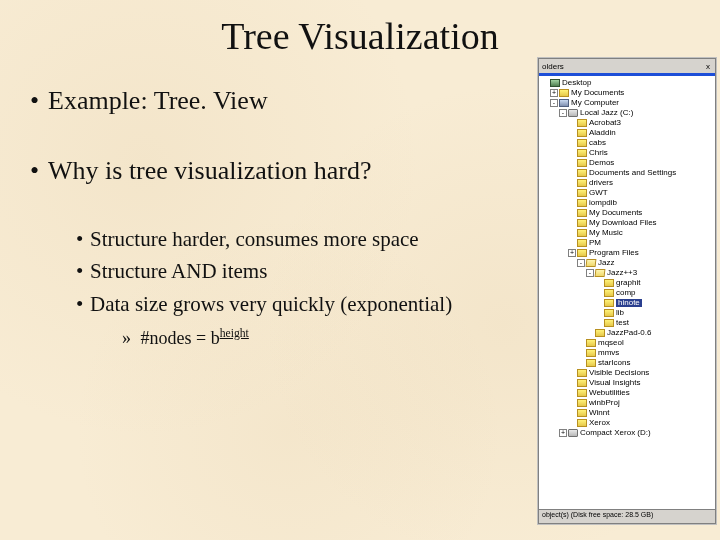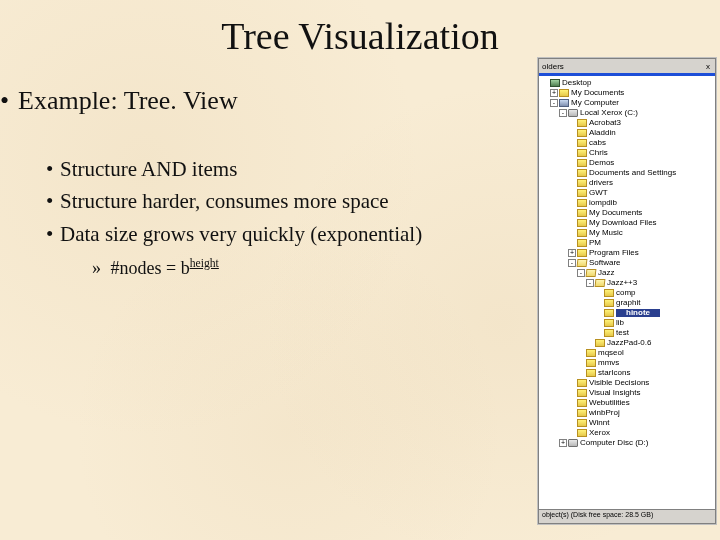--- a/index.html
+++ b/index.html
@@ -21,20 +21,21 @@
     inset: 0;
   }
   .title {
     font-size: 38px;
     text-align: center;
     margin-top: 14px;
     color: #111;
   }
   .content {
     margin-top: 28px;
+    margin-left: 30px;
     width: 480px;
     color: #111;
   }
   .b1 {
     font-size: 26px;
     margin-bottom: 40px;
   }
   .b1 .dot {
     display: inline-block;
     width: 18px;
@@ -129,39 +130,41 @@
     display: inline-block;
   }
   .ico.fc { background: linear-gradient(#fff278,#e6c84a); border:1px solid #b89020; box-sizing:border-box; }
   .ico.fo { background: linear-gradient(#fff6b0,#f0d86a); border:1px solid #b89020; box-sizing:border-box; transform: skewX(-6deg); }
   .ico.disk { background: linear-gradient(#e8e8e8,#b8b8b8); border:1px solid #707070; box-sizing:border-box; border-radius:1px; }
   .ico.pc { background: linear-gradient(#c8d8f0,#8090b0); border:1px solid #506080; box-sizing:border-box; }
   .ico.desk { background: linear-gradient(#a0d0a0,#508050); border:1px solid #305030; box-sizing:border-box; }
   .lbl.sel {
     background: #2a3f8f;
     color: #fff;
-    padding: 0 10px;
-    font-weight: bold;
+    padding: 0 2px;
   }
 </style>
 </head>
 <body>
 
 <div class="slide">
   <div class="title">Tree Visualization</div>
 
   <div class="content">
     <div class="b1">
       <span class="dot">•</span><span>Example:  Tree. View</span>
     </div>
+    <div class="b1">
+      <span class="dot">•</span><span>Why is tree visualization hard?</span>
+    </div>
+    <div class="b2">
+      <span class="dot">•</span><span>Structure harder, consumes more space</span>
+    </div>
     <div class="b2">
       <span class="dot">•</span><span>Structure AND items</span>
-    </div>
-    <div class="b2">
-      <span class="dot">•</span><span>Structure harder, consumes more space</span>
     </div>
     <div class="b2">
       <span class="dot">•</span><span>Data size grows very quickly (exponential)</span>
     </div>
     <div class="b3">
       <span class="dot">»</span>
       <span>#nodes = b</span><sup>height</sup>
     </div>
   </div>
 
@@ -186,21 +189,21 @@
           <span class="sp"></span>
           <span class="pm">-</span>
           <span class="ico pc"></span>
           <span class="lbl">My Computer</span>
         </div>
         <div class="node">
           <span class="sp"></span>
           <span class="sp"></span>
           <span class="pm">-</span>
           <span class="ico disk"></span>
-          <span class="lbl">Local Xerox (C:)</span>
+          <span class="lbl">Local Jazz (C:)</span>
         </div>
         <div class="node">
           <span class="sp"></span>
           <span class="sp"></span>
           <span class="sp"></span>
           <span class="sp"></span>
           <span class="ico fc"></span>
           <span class="lbl">Acrobat3</span>
         </div>
         <div class="node">
@@ -299,28 +302,20 @@
           <span class="ico fc"></span>
           <span class="lbl">PM</span>
         </div>
         <div class="node">
           <span class="sp"></span>
           <span class="sp"></span>
           <span class="sp"></span>
           <span class="pm">+</span>
           <span class="ico fc"></span>
           <span class="lbl">Program Files</span>
-        </div>
-        <div class="node">
-          <span class="sp"></span>
-          <span class="sp"></span>
-          <span class="sp"></span>
-          <span class="pm">-</span>
-          <span class="ico fo"></span>
-          <span class="lbl">Software</span>
         </div>
         <div class="node">
           <span class="sp"></span>
           <span class="sp"></span>
           <span class="sp"></span>
           <span class="sp"></span>
           <span class="pm">-</span>
           <span class="ico fo"></span>
           <span class="lbl">Jazz</span>
         </div>
@@ -336,32 +331,32 @@
         </div>
         <div class="node">
           <span class="sp"></span>
           <span class="sp"></span>
           <span class="sp"></span>
           <span class="sp"></span>
           <span class="sp"></span>
           <span class="sp"></span>
           <span class="sp"></span>
           <span class="ico fc"></span>
+          <span class="lbl">graphit</span>
+        </div>
+        <div class="node">
+          <span class="sp"></span>
+          <span class="sp"></span>
+          <span class="sp"></span>
+          <span class="sp"></span>
+          <span class="sp"></span>
+          <span class="sp"></span>
+          <span class="sp"></span>
+          <span class="ico fc"></span>
           <span class="lbl">comp</span>
-        </div>
-        <div class="node">
-          <span class="sp"></span>
-          <span class="sp"></span>
-          <span class="sp"></span>
-          <span class="sp"></span>
-          <span class="sp"></span>
-          <span class="sp"></span>
-          <span class="sp"></span>
-          <span class="ico fc"></span>
-          <span class="lbl">graphit</span>
         </div>
         <div class="node">
           <span class="sp"></span>
           <span class="sp"></span>
           <span class="sp"></span>
           <span class="sp"></span>
           <span class="sp"></span>
           <span class="sp"></span>
           <span class="sp"></span>
           <span class="ico fc"></span>
@@ -472,18 +467,18 @@
           <span class="sp"></span>
           <span class="sp"></span>
           <span class="ico fc"></span>
           <span class="lbl">Xerox</span>
         </div>
         <div class="node">
           <span class="sp"></span>
           <span class="sp"></span>
           <span class="pm">+</span>
           <span class="ico disk"></span>
-          <span class="lbl">Computer Disc (D:)</span>
+          <span class="lbl">Compact Xerox (D:)</span>
         </div>
       </div>
     <div class="ftr">object(s) (Disk free space: 28.5 GB)</div>
   </div>
 </div>
 
 </body></html>

